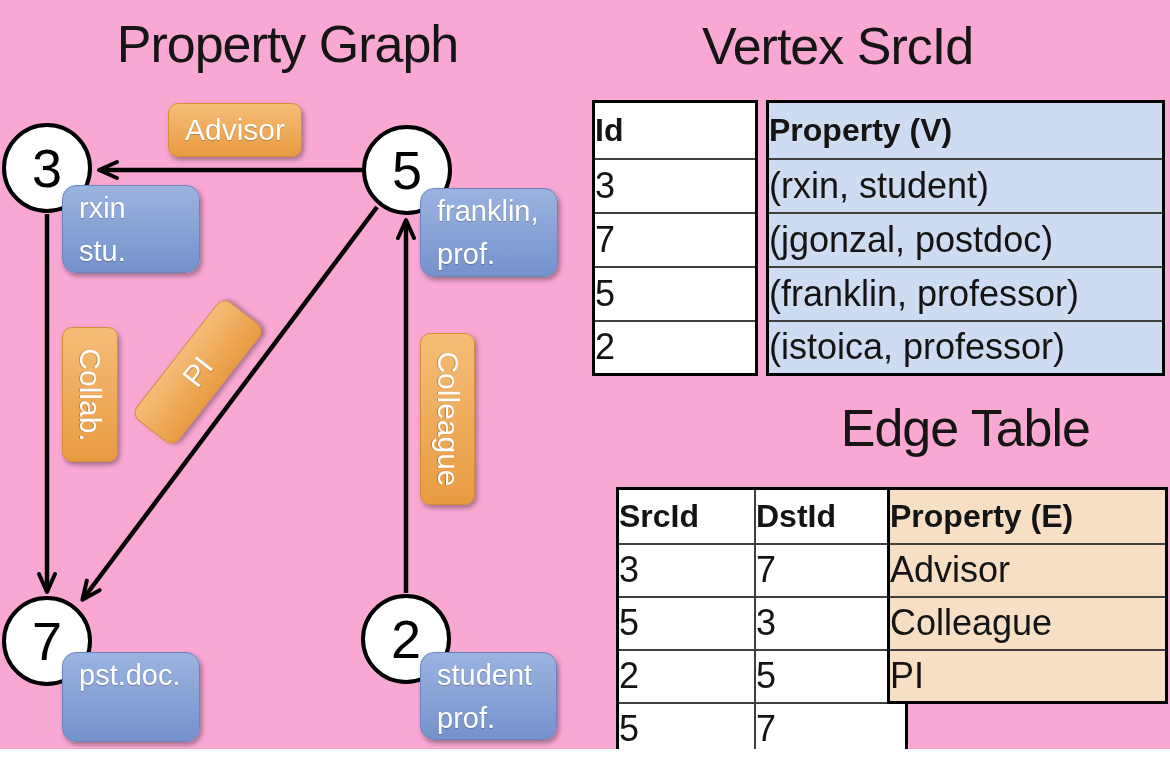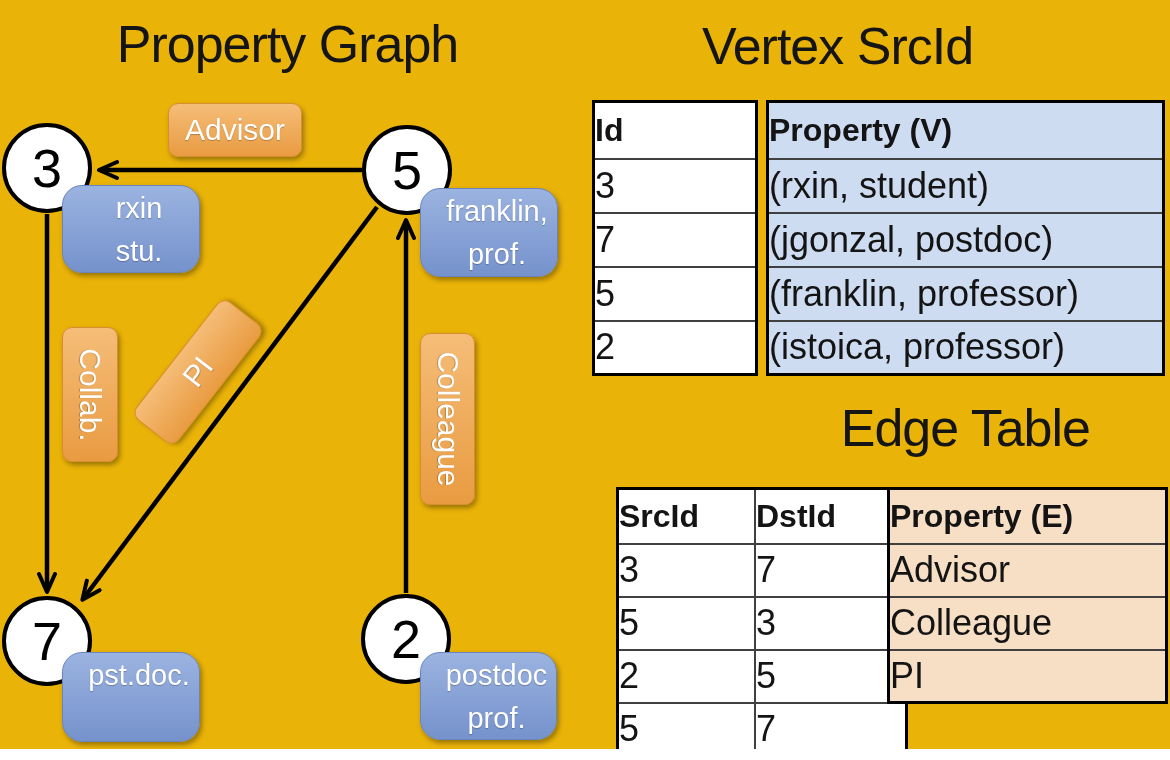--- a/index.html
+++ b/index.html
@@ -1,42 +1,41 @@
 <!DOCTYPE html>
 <html style="--orange-top: #F5BD78; --orange-bottom: #E99B41; --blue-top: #9BB3E0; --blue-bottom: #7592CC; --vertex-col-fill: #CEDCF2; --edge-col-fill: #F6DFC5; --stroke: #000000;"><head>
 <meta charset="utf-8">
 <style>
   html,body { margin:0; padding:0; background:#ffffff; }
   .canvas {
-    position:relative; width:1170px; height:749px; background:#eab308;
+    position:relative; width:1170px; height:749px; background:#f9a8d4;
     font-family:"Liberation Sans", sans-serif; overflow:hidden; color:#111;
   }
   .title {
     position:absolute; text-align:center; font-size:52px; font-weight:400;
     color:#151515; white-space:nowrap; letter-spacing:-1px;
   }
   .t-graph  { left:0;   top:14px;  width:575px; }
   .t-vertex { left:585px; top:16px;  width:505px; }
   .t-edge   { left:585px; top:398px; width:505px;text-align:right; }
 
   
   .edges-svg { position:absolute; left:0; top:0; }
   .node {
     position:absolute; width:90px; height:90px; box-sizing:border-box;
     border:4px solid #000; border-radius:50%; background:#fff;
     display:flex; align-items:center; justify-content:center;
     font-size:54px; font-weight:400; color:#000;
   }
   .vbox {
-    position:absolute; box-sizing:border-box; border-radius:20px;
+    position:absolute; box-sizing:border-box; border-radius:14px;
     background:linear-gradient(var(--blue-top,#9BB3E0), var(--blue-bottom,#7592CC));
     border:1px solid #6a85be; color:#fff; font-size:29px; line-height:43px;
     padding:1px 0 0 16px; box-shadow:2px 3px 5px rgba(0,0,0,.35);
     text-shadow:0 1px 1px rgba(0,0,0,.25);
-    text-align:center;
   }
   .vbox span { display:block; }
   .ebox {
     position:absolute; box-sizing:border-box; border-radius:10px;
     background:linear-gradient(var(--orange-top,#F5BD78), var(--orange-bottom,#E99B41));
     border:1px solid #d98d33; color:#fff; font-size:30px;
     display:flex; align-items:center; justify-content:center;
     box-shadow:2px 3px 5px rgba(0,0,0,.35); text-shadow:0 1px 1px rgba(0,0,0,.25);
   }
   .rot90 { transform:rotate(90deg); white-space:nowrap; }
@@ -101,21 +100,21 @@
     <span>stu.</span>
   </div>
   <div class="vbox" style="left:420px; top:188px; width:138px; height:89px;">
     <span>franklin,</span>
     <span>prof.</span>
   </div>
   <div class="vbox" style="left:62px; top:652px; width:138px; height:90px;">
     <span>pst.doc.</span>
   </div>
   <div class="vbox" style="left:420px; top:652px; width:137px; height:88px;">
-    <span>postdoc</span>
+    <span>student</span>
     <span>prof.</span>
   </div>
 
   <div class="ebox" style="left:168px; top:103px; width:134px; height:54px;">
     <span>Advisor</span>
   </div>
   <div class="ebox" style="left:62px; top:327px; width:56px; height:135px;">
     <span class="rot90">Collab.</span>
   </div>
   <div class="ebox pi-box" style="left:123px; top:345px; width:150px; height:54px;">

